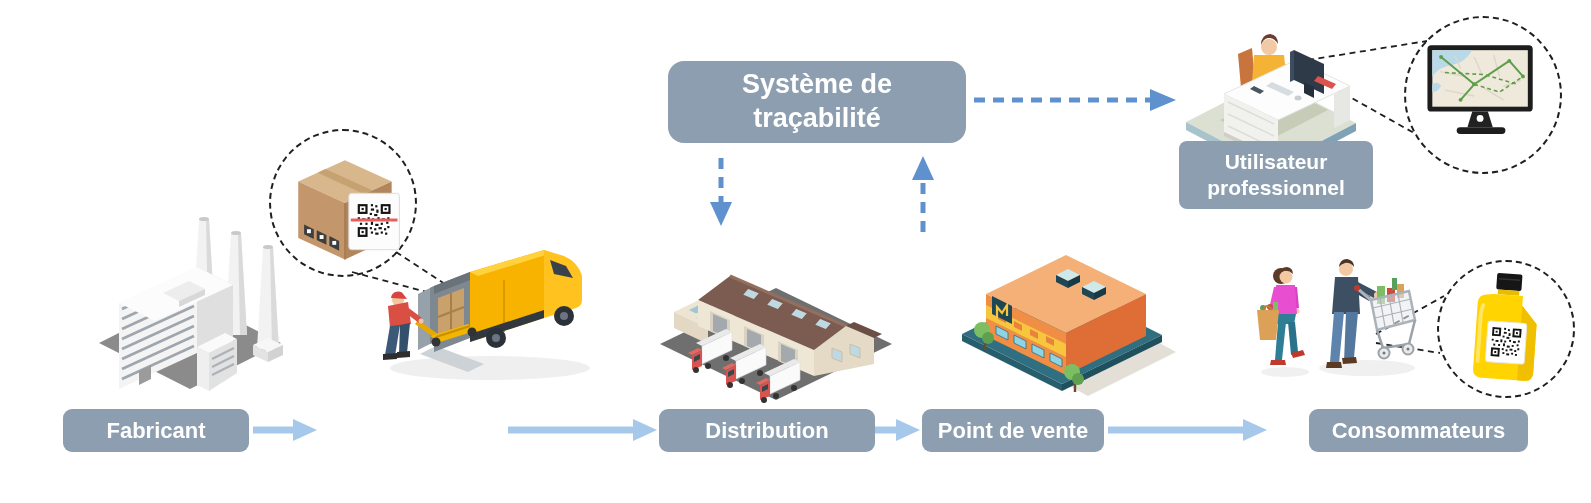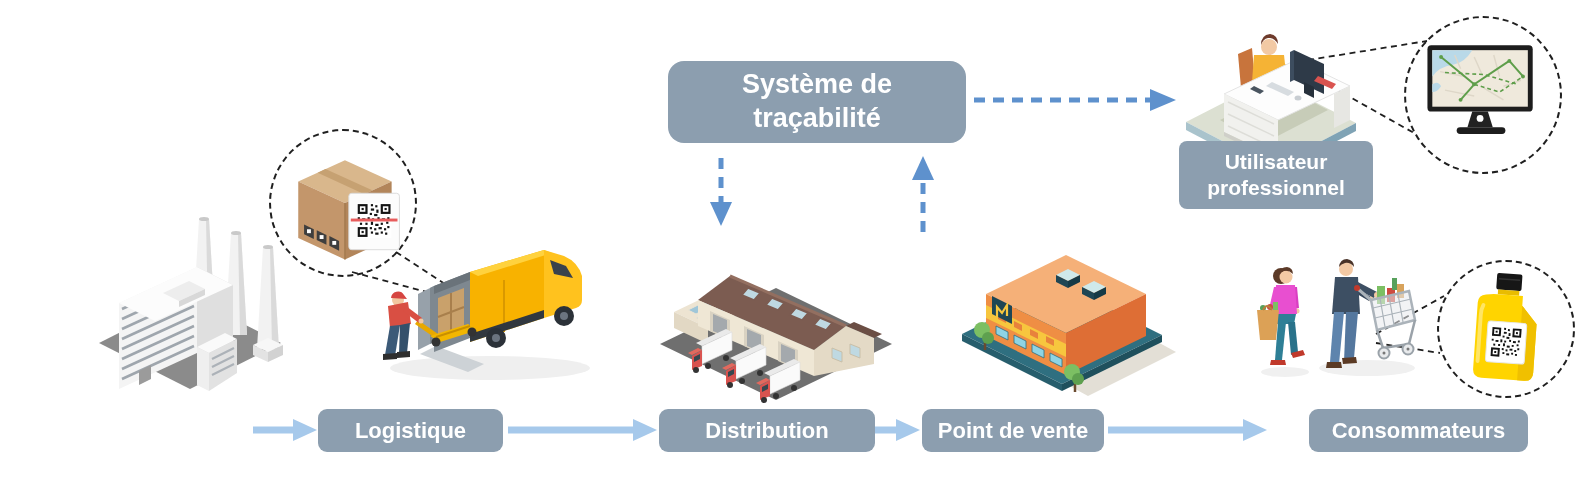--- a/index.html
+++ b/index.html
@@ -456,22 +456,22 @@
   </div>
 
   <div id="title-box" class="label-box">
     <span>Système de traçabilité</span>
   </div>
 
   <div id="user-box" class="label-box">
     <span>Utilisateur professionnel</span>
   </div>
 
-  <div class="label-box stage" style="left:318px;width:185px">
-    <span>Logistique</span>
+  <div class="label-box stage" style="left:63px;width:186px">
+    <span>Fabricant</span>
   </div>
   <div class="label-box stage" style="left:659px;width:216px">
     <span>Distribution</span>
   </div>
   <div class="label-box stage" style="left:922px;width:182px">
     <span>Point de vente</span>
   </div>
   <div class="label-box stage" style="left:1309px;width:219px">
     <span>Consommateurs</span>
   </div>

